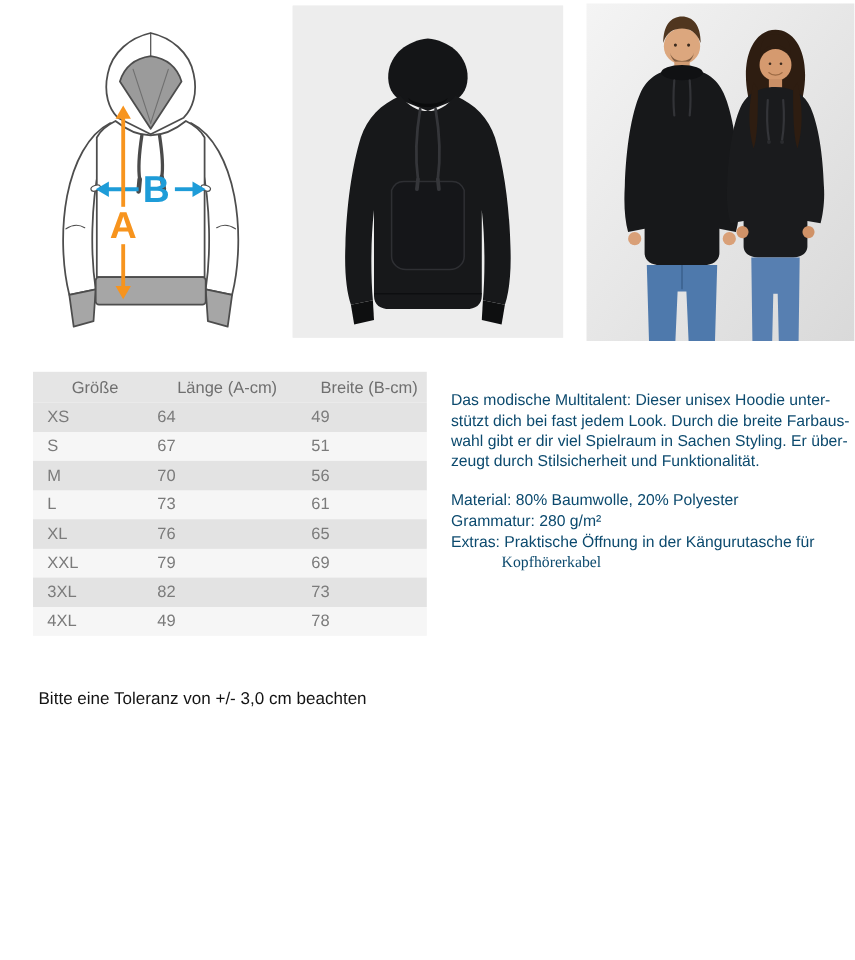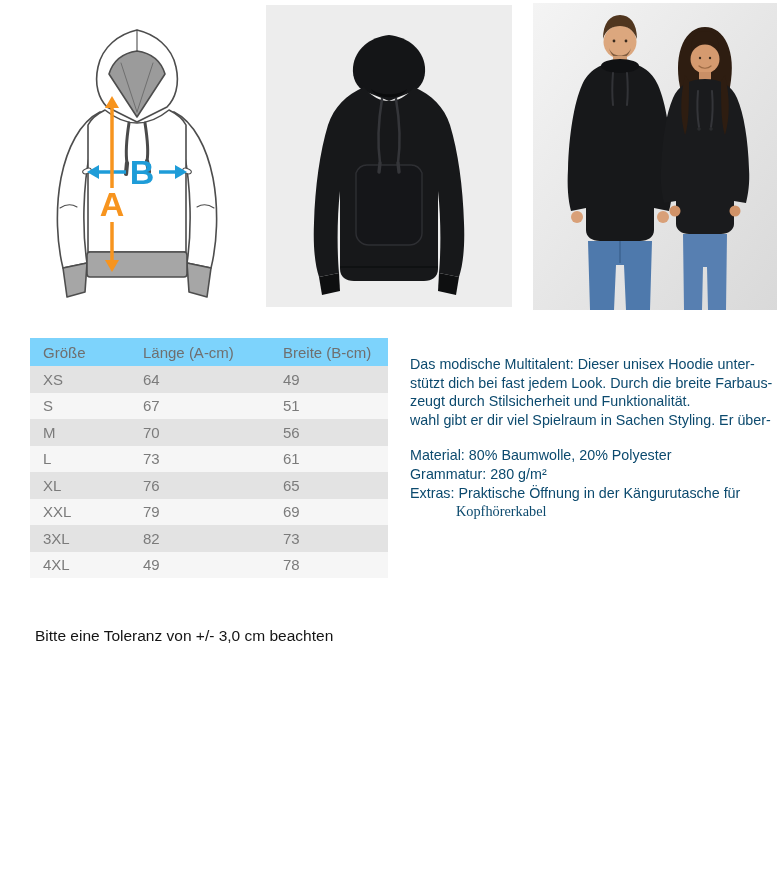--- a/index.html
+++ b/index.html
@@ -13,22 +13,22 @@
   .models-photo-panel{position:absolute;left:533px;top:3px;width:244px;height:307px;}
   .diagram-panel svg,.product-photo-panel svg,.models-photo-panel svg{display:block;width:100%;height:100%;}
 
   
   table.size-table{
     position:absolute;left:30px;top:338px;width:358px;
     border-collapse:collapse;table-layout:fixed;
     font-size:15px;
   }
   table.size-table th{
-    height:28px;background:#7dd3fc;color:#6f6f6f;font-weight:normal;
-    text-align:left;padding:0 0 0 13px;margin-top:32px;
+    height:28px;background:#e5e5e5;color:#6f6f6f;font-weight:normal;
+    text-align:center;padding:0 0 0 13px;margin-top:32px;
   }
   table.size-table td{
     height:26.5px;color:#7b7b7b;padding:0 0 0 13px;margin-top:12px;
   }
   table.size-table tbody tr:nth-child(odd){background:#e3e3e3;}
   table.size-table tbody tr:nth-child(even){background:#f6f6f6;}
 
   
   .description{
     position:absolute;left:410px;top:339px;width:340px;
@@ -224,22 +224,22 @@
         <td>4XL</td>
         <td>49</td>
         <td>78</td>
       </tr>
   </tbody>
 </table>
 
 <div class="description">
   <div>Das modische Multitalent: Dieser unisex Hoodie unter-</div>
   <div>stützt dich bei fast jedem Look. Durch die breite Farbaus-</div>
+  <div>wahl gibt er dir viel Spielraum in Sachen Styling. Er über-</div>
   <div>zeugt durch Stilsicherheit und Funktionalität.</div>
-  <div>wahl gibt er dir viel Spielraum in Sachen Styling. Er über-</div>
   <div class="spacer"></div>
   <div>Material: 80% Baumwolle, 20% Polyester</div>
   <div>Grammatur: 280 g/m²</div>
   <div>Extras: Praktische Öffnung in der Kängurutasche für</div>
   <div class="indent">Kopfhörerkabel</div>
 </div>
 
 <div class="tolerance-note">Bitte eine Toleranz von +/- 3,0 cm beachten</div>
 
 </body></html>

